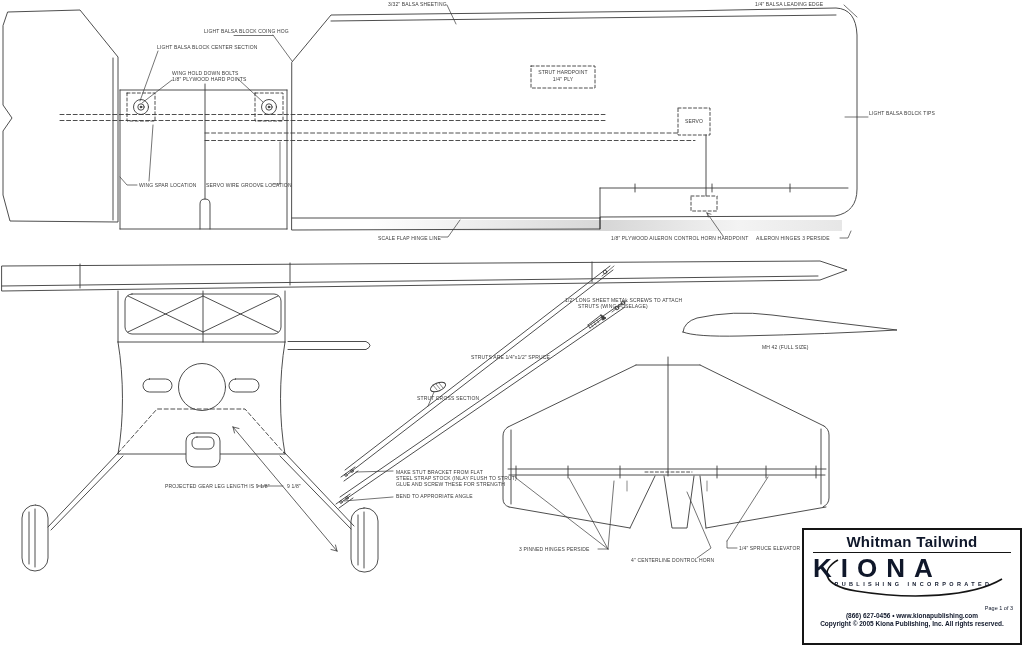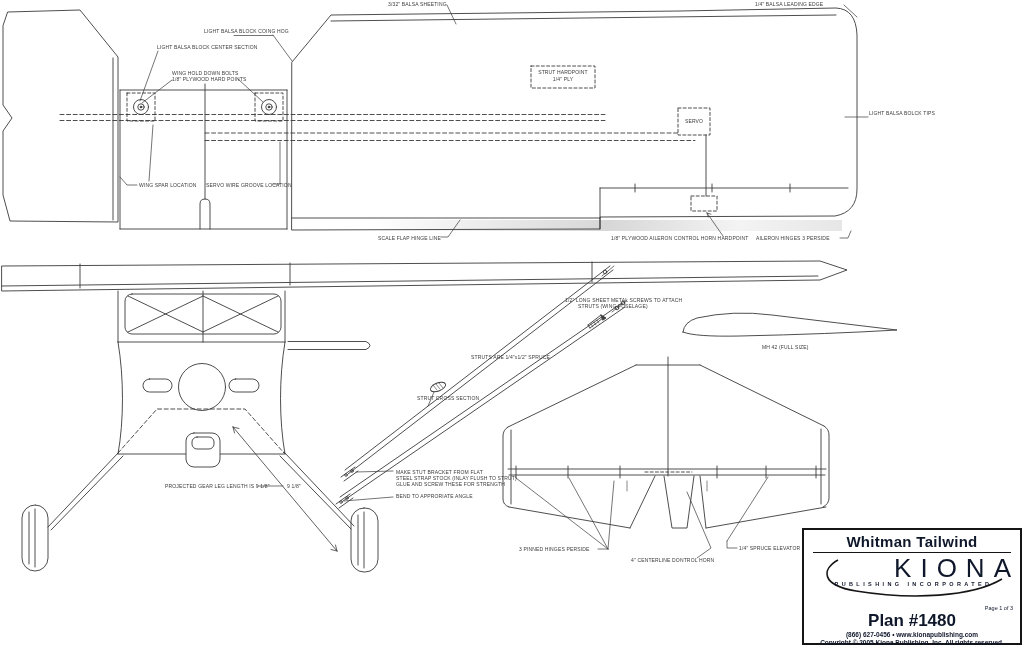--- a/index.html
+++ b/index.html
@@ -15,22 +15,22 @@
   .ctr{text-align:center;}
   
   #titleblock{
     position:absolute;left:802px;top:528px;width:216px;height:113px;
     border:2px solid #151515;background:#fff;color:#0f172a;
   }
   #tb-title{font-size:15px;font-weight:700;text-align:center;margin-top:3px;letter-spacing:.3px;}
   #tb-rule{border-top:1.5px solid #151515;margin:2px 9px 0 9px;}
   #tb-logo{position:relative;height:46px;margin-top:2px;}
   #tb-brand{
-    position:relative;z-index:2;font-size:26px;font-weight:400;text-align:right;
-    letter-spacing:9px;padding-left:20px;line-height:26px;
+    position:relative;z-index:2;font-size:26px;font-weight:700;text-align:left;
+    letter-spacing:9px;padding-left:9px;line-height:26px;
   }
   #tb-brand-sub{
     position:relative;z-index:2;font-size:5.5px;font-weight:700;text-align:center;
     letter-spacing:3.4px;padding-left:3px;margin-top:0px;
   }
   #tb-swoosh{position:absolute;left:0;top:0;width:100%;height:100%;z-index:1;}
   #tb-page{font-size:5.5px;text-align:right;margin:4px 7px 0 0;}
   #tb-plan{font-size:17px;font-weight:700;text-align:center;margin-top:1px;line-height:18px;}
   #tb-contact{font-size:6.5px;font-weight:700;text-align:center;margin-top:1px;}
   #tb-copy{font-size:6.5px;font-weight:700;text-align:center;margin-top:1px;}
@@ -214,18 +214,17 @@
     <div id="tb-title">Whitman Tailwind</div>
     <div id="tb-rule"></div>
     <div id="tb-logo">
       <svg id="tb-swoosh" viewBox="0 0 216 46" preserveAspectRatio="none" stroke="#151515" fill="none" stroke-width="1.6">
         <path d="M34,5 C18,14 16,30 52,36 C108,45 168,42 198,24"></path>
       </svg>
       <div id="tb-brand">KIONA</div>
       <div id="tb-brand-sub">PUBLISHING INCORPORATED</div>
     </div>
     <div id="tb-page">Page 1 of 3</div>
-    <div id="tb-plan">Plan #1480</div>
     <div id="tb-contact">(866) 627-0456 • www.kionapublishing.com</div>
     <div id="tb-copy">Copyright © 2005 Kiona Publishing, Inc. All rights reserved.</div>
   </div>
 
 </div>
 
 </body></html>

